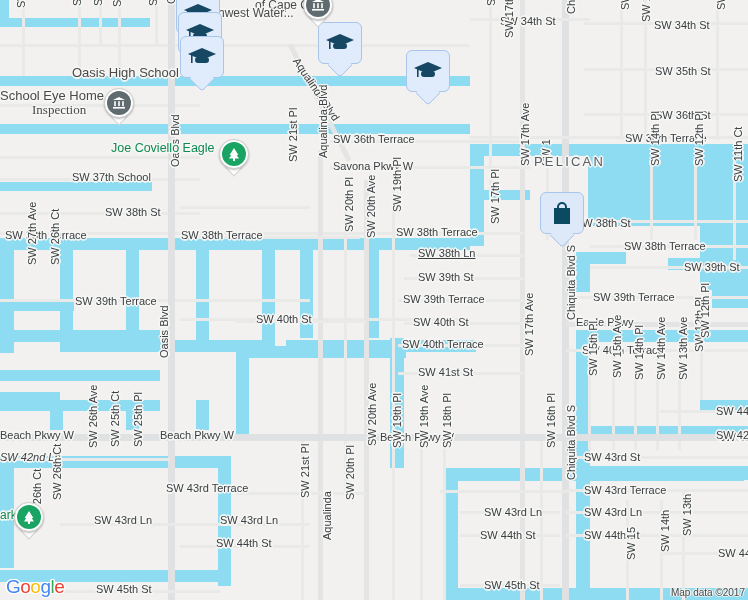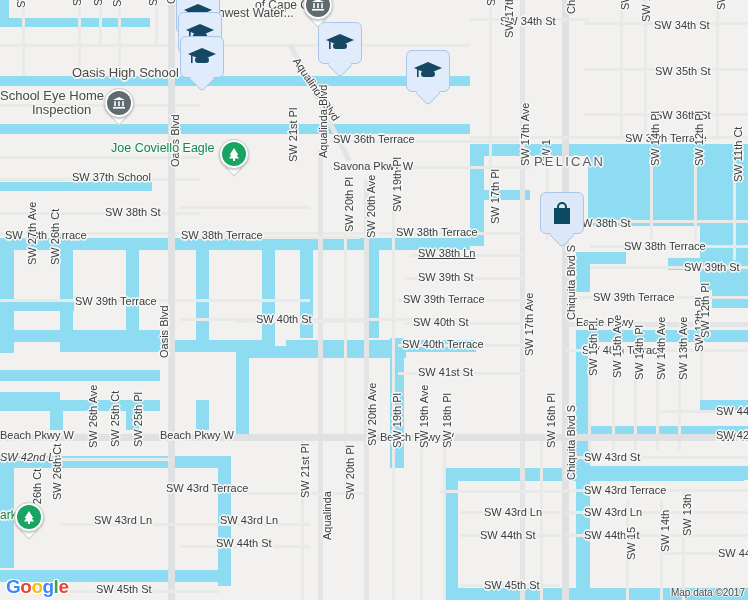--- a/index.html
+++ b/index.html
@@ -78,21 +78,21 @@
   }
   .shopmark .point{
     position:absolute;left:13px;top:34px;width:18px;height:18px;background:#dde9f8;
     border-right:1.5px solid #a8c6ec;border-bottom:1.5px solid #a8c6ec;
     transform:rotate(45deg);border-bottom-right-radius:4px;box-sizing:border-box;
   }
   .shopmark .glyph{position:absolute;left:0;top:0;width:44px;height:42px;
     display:flex;align-items:center;justify-content:center;}
   
   #google-logo{
-    position:absolute;left:6px;bottom:4px;font-size:19px;font-weight:700;
+    position:absolute;left:6px;bottom:4px;font-size:19px;font-weight:400;
     letter-spacing:-.5px;line-height:19px;
     font-family:"Liberation Sans","DejaVu Sans",sans-serif;
     text-shadow:-1.4px 0 #fff,1.4px 0 #fff,0 -1.4px #fff,0 1.4px #fff,
                 -1px -1px #fff,1px -1px #fff,-1px 1px #fff,1px 1px #fff;
   }
   #google-logo .b{color:#4285F4;} #google-logo .r{color:#EA4335;}
   #google-logo .y{color:#FBBC05;} #google-logo .g{color:#34A853;}
   #map-attribution{
     position:absolute;right:3px;bottom:2px;font-size:10px;color:#4a4a4a;
     text-shadow:-1.3px 0 #f6f6f4,1.3px 0 #f6f6f4,0 -1.3px #f6f6f4,0 1.3px #f6f6f4;
@@ -359,21 +359,21 @@
       <div class="lbl" style="left: 718px; top: 548px;">SW 44</div>
       <div class="lbl" style="left: 716px; top: 430px;">SW 42r</div>
       <div class="lbl v" style="left: 32px; top: 525px;">SW 26th Ct</div>
       <div class="lbl v" style="left: 700px; top: 338px;">SW 12th Pl</div>
     </div>
 
   <div class="lbl poi" style="left:218px;top:0;margin-left:37px;">of Cape Coral</div>
   <div class="lbl poi" style="left:208px;top:8px;">...hwest Water...</div>
   <div class="lbl poi" style="left:72px;top:67px;font-size:13px;">Oasis High School</div>
   <div class="lbl poi" style="left:0;top:90px;font-size:13px;">School Eye Home</div>
-  <div class="lbl poi" style="left:32px;top:104px;font-size:13px;">Inspection</div>
+  <div class="lbl poi" style="left:32px;top:104px;font-size:13px;font-family:Liberation Serif, serif;">Inspection</div>
   <div class="lbl park" style="left:111px;top:143px;font-size:12.5px;">Joe Coviello Eagle</div>
   <div class="lbl area" style="left:534px;top:156px;">PELICAN</div>
 
   <div class="smark" style="left:176px;top:-8px;z-index:5;">
     <div class="card"></div>
     <div class="point"></div>
     <div class="glyph">
       <svg width="30" height="22" viewBox="0 0 30 22">
           <path d="M15 2 L29 8 L15 14 L1 8 Z" fill="#164863"></path>
           <rect x="8" y="11" width="14" height="6" rx="3" fill="#164863"></rect>

